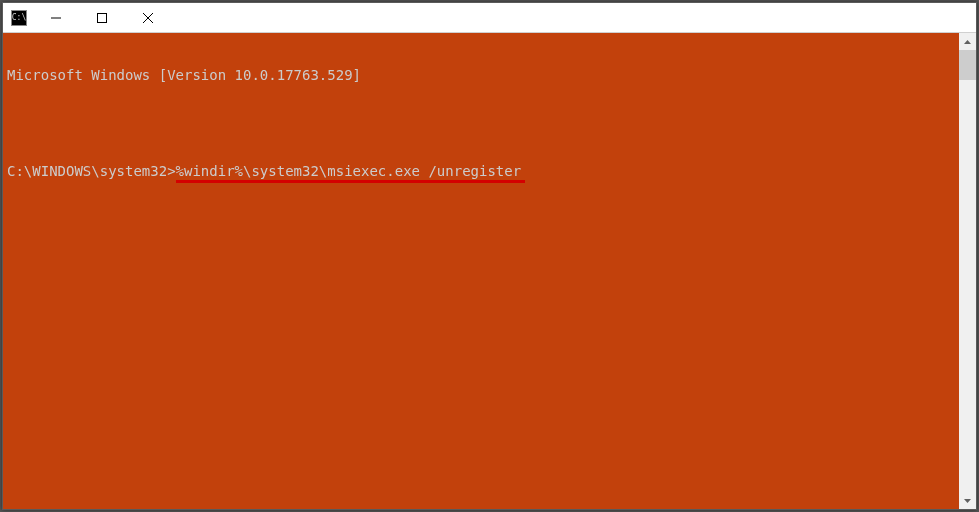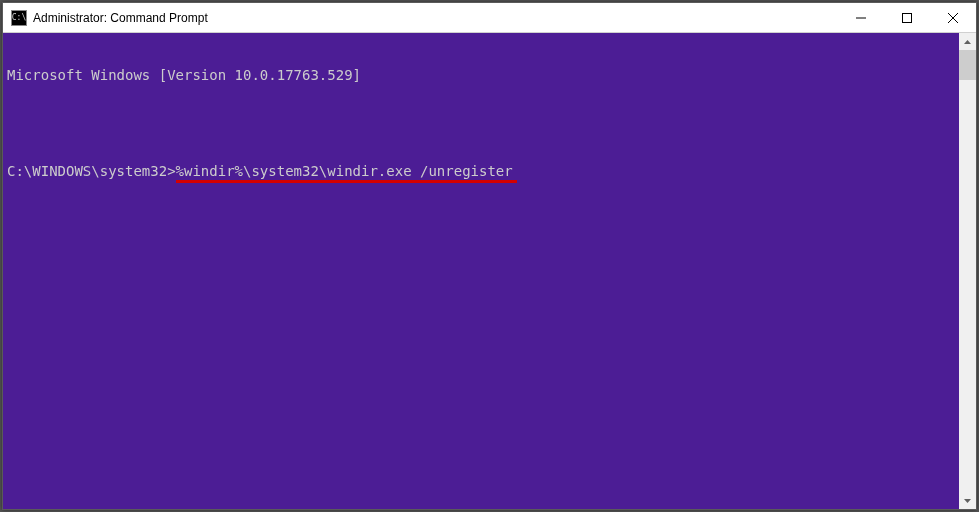--- a/index.html
+++ b/index.html
@@ -72,21 +72,21 @@
       color: #000;
       cursor: default;
     }
     .content-wrap {
       flex: 1;
       display: flex;
       overflow: hidden;
     }
     .terminal {
       flex: 1;
-      background: #4c1d95;
+      background: #c2410c;
       color: #ccc;
       font-family: Consolas, "Lucida Console", monospace;
       font-size: 14px;
       line-height: 16px;
       padding: 2px 4px;
       white-space: pre;
       overflow: hidden;
     }
     .term-line {
       min-height: 16px;
@@ -141,21 +141,20 @@
     }
   </style>
 </head>
 <body>
 
 <div class="window">
   <div class="titlebar">
     <div class="title-icon">
       <span>C:\</span>
     </div>
-    <div class="title-text">Administrator: Command Prompt</div>
     <div class="win-controls">
       <div class="win-btn">
         <svg width="10" height="10" viewBox="0 0 10 10">
             <line x1="0" y1="5" x2="10" y2="5" stroke="#000" stroke-width="1"></line>
           </svg>
       </div>
       <div class="win-btn">
         <svg width="10" height="10" viewBox="0 0 10 10">
             <rect x="0.5" y="0.5" width="9" height="9" fill="none" stroke="#000" stroke-width="1"></rect>
           </svg>
@@ -165,21 +164,21 @@
             <line x1="0" y1="0" x2="10" y2="10" stroke="#000" stroke-width="1"></line>
             <line x1="10" y1="0" x2="0" y2="10" stroke="#000" stroke-width="1"></line>
           </svg>
       </div>
     </div>
   </div>
   <div class="content-wrap">
     <div class="terminal">
       <div class="term-line">Microsoft Windows [Version 10.0.17763.529]</div>
       <div class="term-line"></div>
-      <div class="term-line"><span class="command-line"><span class="prompt-text">C:\WINDOWS\system32&gt;</span><span class="command-text"><span>%windir%\system32\windir.exe /unregister</span><span class="underline-marker"></span></span></span></div>
+      <div class="term-line"><span class="command-line"><span class="prompt-text">C:\WINDOWS\system32&gt;</span><span class="command-text"><span>%windir%\system32\msiexec.exe /unregister</span><span class="underline-marker"></span></span></span></div>
     </div>
     <div class="scrollbar">
       <div class="scroll-btn">
         <svg width="7" height="4" viewBox="0 0 7 4">
             <polygon points="3.5,0 7,4 0,4" fill="#606060"></polygon>
           </svg>
       </div>
       <div class="scroll-track">
         <div class="scroll-thumb"></div>
       </div>

